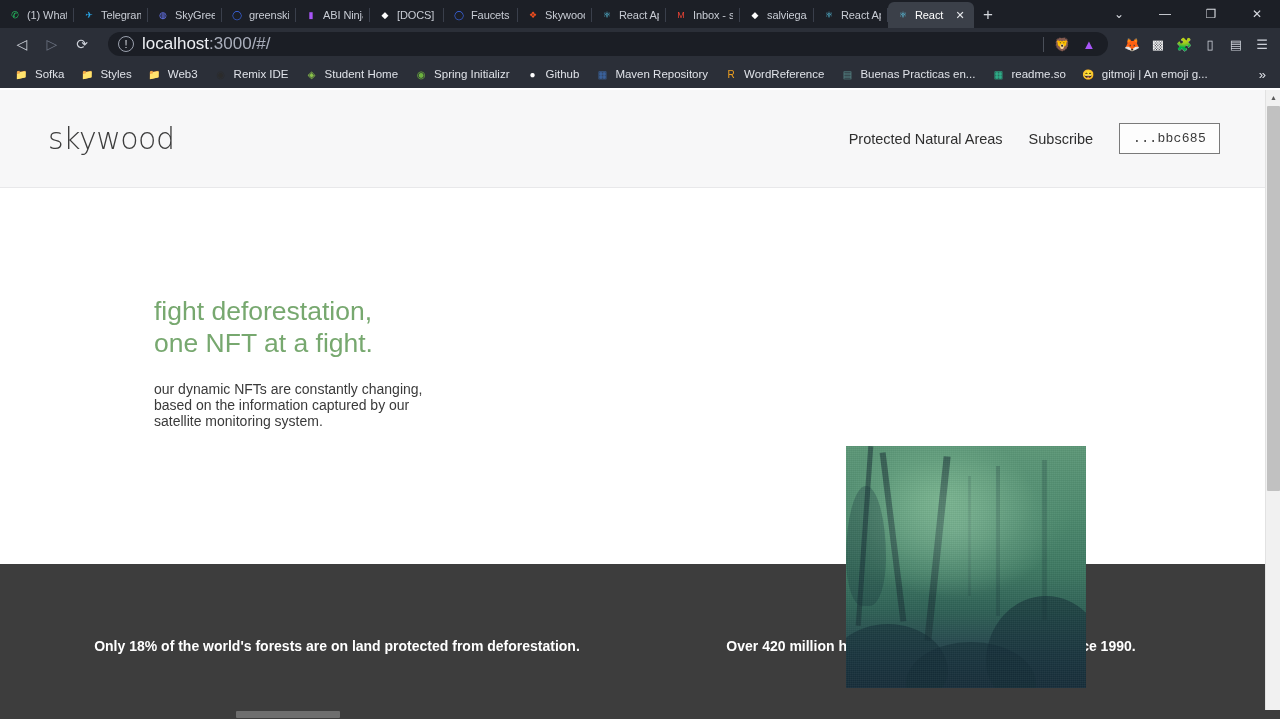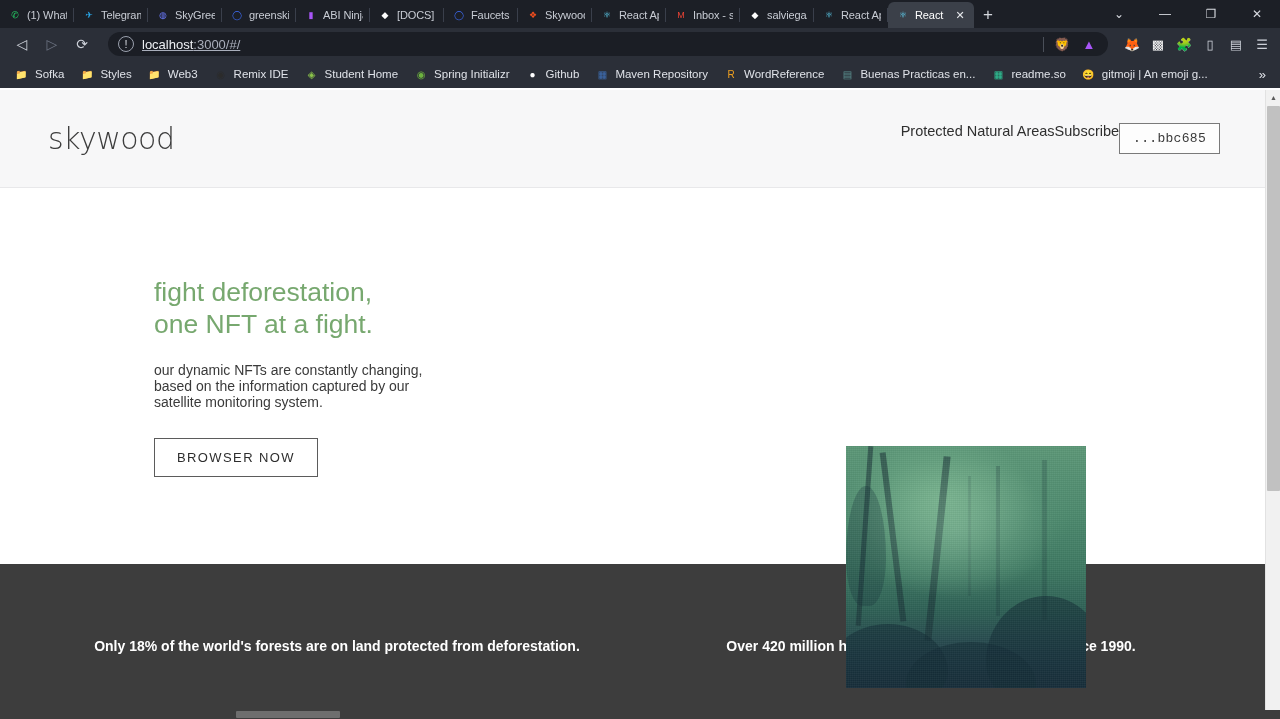--- a/index.html
+++ b/index.html
@@ -61,21 +61,21 @@
     width: 28px; height: 26px; display:flex; align-items:center; justify-content:center;
     color: #cdd1d9; font-size: 14px; flex:0 0 auto;
   }
   .tb-icon.disabled { color:#6b7280; }
   .omnibox {
     flex: 1 1 auto; height: 24px; background:#1b1e25; border-radius: 12px;
     display:flex; align-items:center; padding: 0 10px; margin: 0 6px 0 10px;
     gap: 8px; position: relative;
   }
   .omni-left { display:flex; align-items:center; gap:8px; flex:1 1 auto; min-width:0;}
-  .url { font-size: 13px; color:#a9aebb; white-space:nowrap;text-decoration:underline; }
+  .url { font-size: 17px; color:#a9aebb; white-space:nowrap; }
   .url b { color:#eef0f4; font-weight:400; }
   .omni-right { display:flex; align-items:center; gap:9px; }
   .omni-sep { width:1px; height:15px; background:#4a4f59; }
   .ext-icons { display:flex; align-items:center; gap:6px; padding-left:6px; }
 
   .bookmarks {
     height: 28px; background:#2b2f38; display:flex; align-items:center;
     padding: 0 8px; gap: 2px; overflow:hidden;
   }
   .bm {
@@ -94,21 +94,21 @@
 
   
   .site-header {
     height: 98px; background:#f7f7f8; border-bottom:1px solid #e8e8ea;
     display:flex; align-items:center; padding: 0 48px;
   }
   .logo {
     font-family: "DejaVu Sans", sans-serif;
     font-size: 30px; font-weight: 300; color:#3d3d3d; letter-spacing: -0.5px;
   }
-  .site-nav { margin-left:auto; display:flex; }
+  .site-nav { margin-left:auto; display:flex; align-items:center; gap: 26px; }
   .nav-link { font-size: 14.5px; color:#2f2f2f; white-space:nowrap; }
   .wallet-btn {
     border: 1px solid #7a7a7a; background:#fdfdfd; padding: 7px 13px;
     font-family: "Liberation Mono", monospace; font-size: 13px; color:#3a3a3a;
     letter-spacing: 0.3px;
   }
 
   
   .hero {
     height: 376px; background:#ffffff; position: relative;
@@ -350,21 +350,20 @@
         </div>
       </div>
 
       <div class="hero">
         <div class="hero-copy">
           <h1 class="hero-title" style="color: rgb(119, 168, 111);">
             <span>fight deforestation,</span><br>
             <span>one NFT at a fight.</span>
           </h1>
           <p class="hero-sub">our dynamic NFTs are constantly changing, based on the information captured by our satellite monitoring system.</p>
-          <button class="hero-btn">BROWSER NOW</button>
         </div>
 
         <div class="hero-media">
           <div class="forest">
             <div class="sky"></div>
             <div class="trunk" style="left:16px;  top:0;    width:5px;  height:180px; transform:rotate(4deg);"></div>
             <div class="trunk" style="left:44px;  top:6px;  width:6px;  height:170px; transform:rotate(-7deg);"></div>
             <div class="trunk" style="left:88px;  top:10px; width:7px;  height:185px; transform:rotate(6deg);"></div>
             <div class="trunk" style="left:150px; top:20px; width:4px;  height:150px; opacity:.45;"></div>
             <div class="trunk" style="left:196px; top:14px; width:5px;  height:160px; opacity:.4;"></div>

